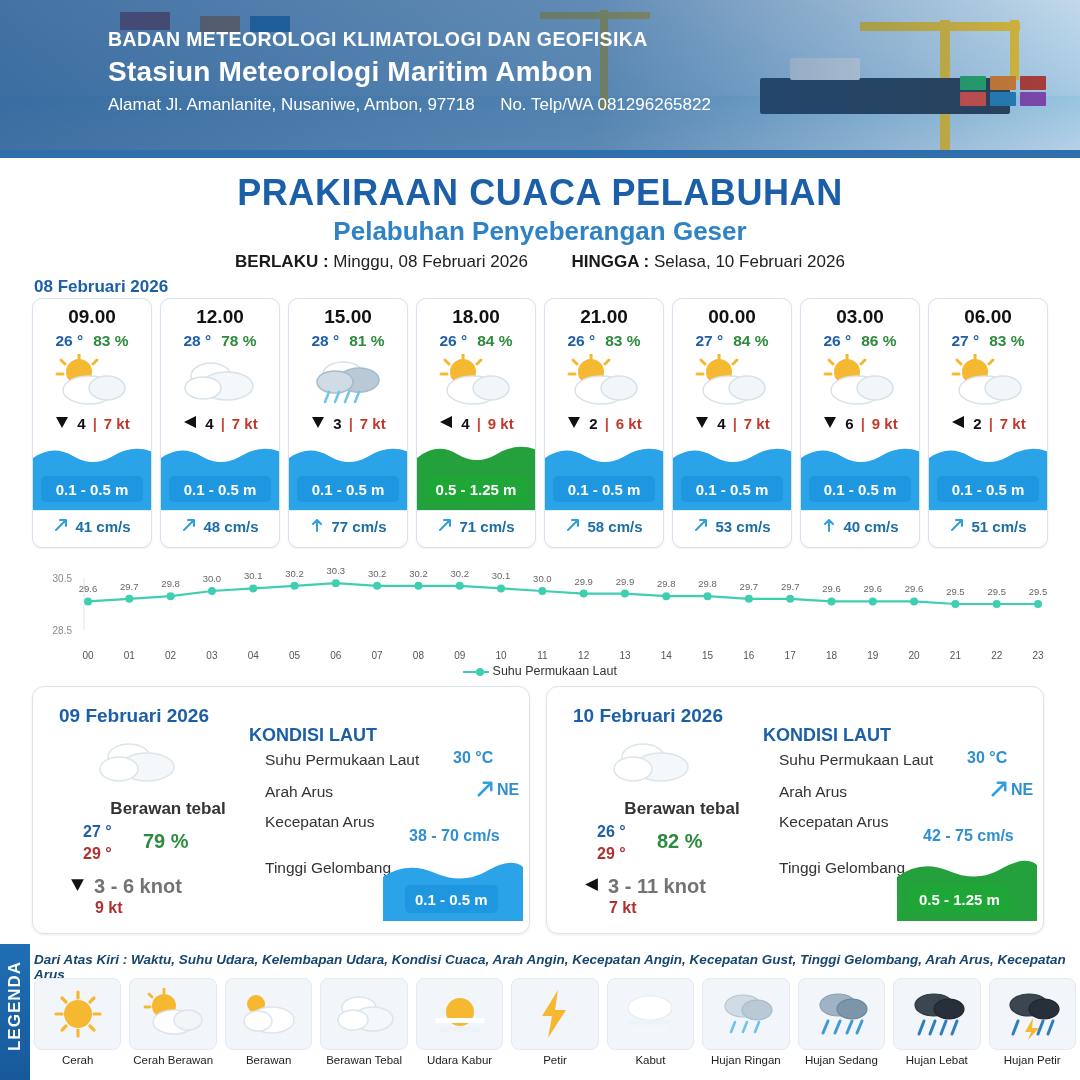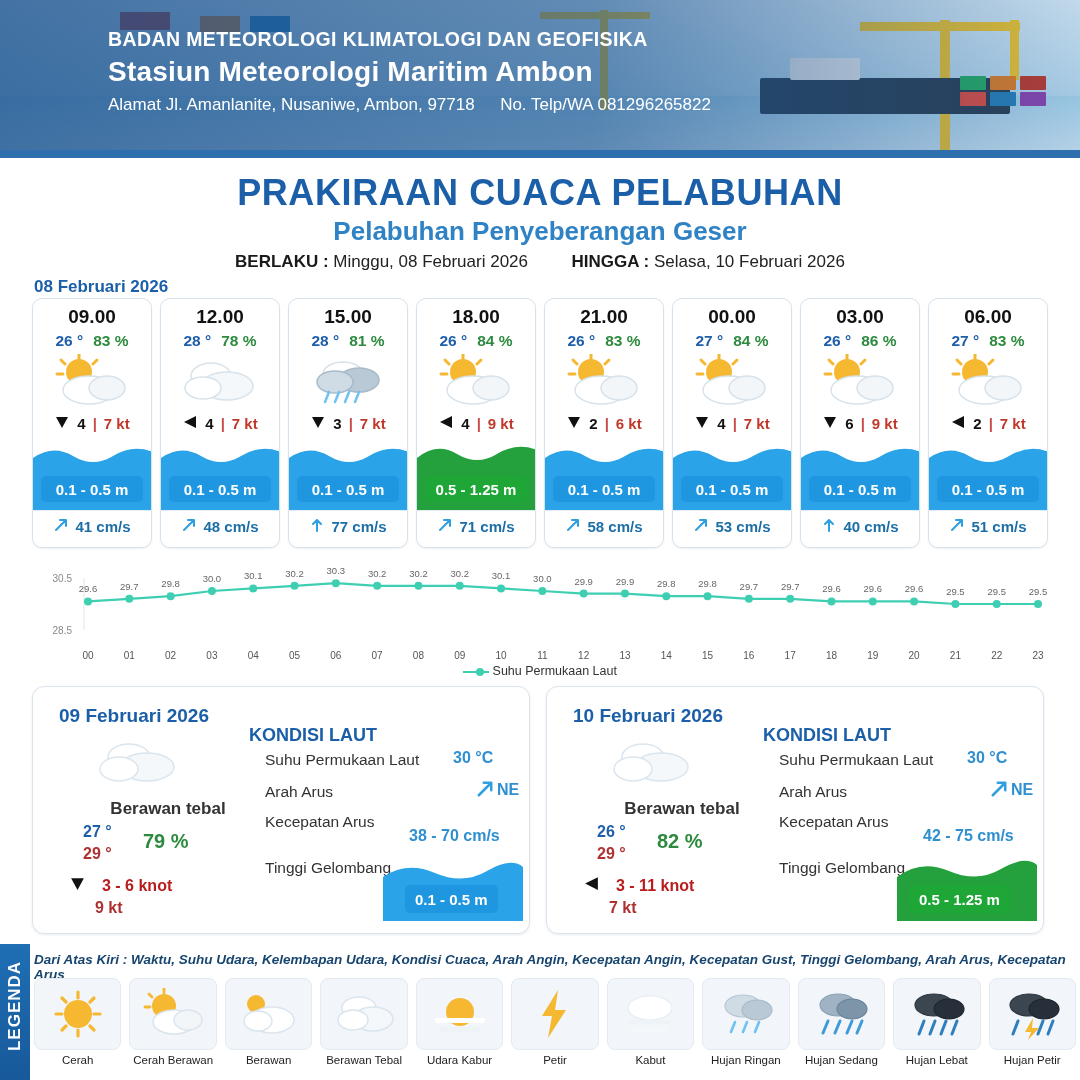--- a/index.html
+++ b/index.html
@@ -98,22 +98,22 @@
     box-shadow:0 1px 3px rgba(0,0,0,.08); }
   .dp1 { left:32px; }
   .dp2 { left:546px; }
   .dp-date { position:absolute; left:26px; top:18px; font-size:19px; font-weight:bold; color:#1b5fa8; }
   .dp-icon { position:absolute; left:60px; top:48px; }
   .dp-cond { position:absolute; left:40px; top:112px; width:190px; text-align:center;
     font-size:17px; font-weight:bold; color:#333; }
   .dp-t { position:absolute; left:50px; top:136px; font-size:16px; font-weight:bold; color:#1f5fa9; }
   .dp-t2 { position:absolute; left:50px; top:158px; font-size:16px; font-weight:bold; color:#b03030; }
   .dp-hum { position:absolute; left:110px; top:143px; font-size:20px; font-weight:bold; color:#2d8a3e; }
-  .dp-wind { position:absolute; left:36px; top:188px; font-size:16px; font-weight:bold; color:#b91c1c;
-    display:flex; align-items:center; gap:16px; }
+  .dp-wind { position:absolute; left:36px; top:188px; font-size:20px; font-weight:bold; color:#737373;
+    display:flex; align-items:center; gap:8px; }
   .dp-gust { position:absolute; left:62px; top:212px; font-size:16px; font-weight:bold; color:#b03030; }
 
   .dp-secttl { position:absolute; left:216px; top:38px; font-size:18px; font-weight:bold; color:#1b5fa8; }
   .dp-row { position:absolute; left:232px; font-size:15.5px; color:#333; }
   .dp-val { position:absolute; font-size:16px; font-weight:bold; color:#2f8fd0; }
   .dp-wave-svg { position:absolute; }
   .dp-wavelbl { position:absolute; height:28px; border-radius:5px; display:flex;
     align-items:center; justify-content:center; color:#fff; font-size:15px; font-weight:bold; padding:0 10px; }
 
   

